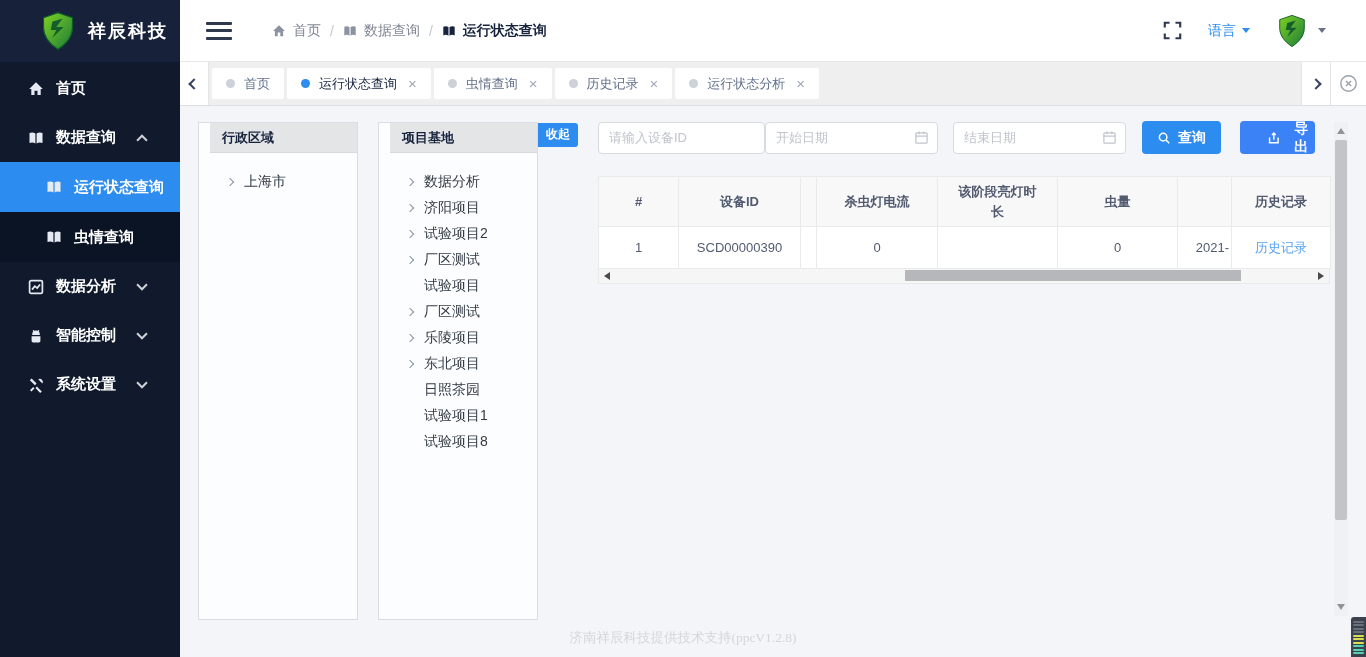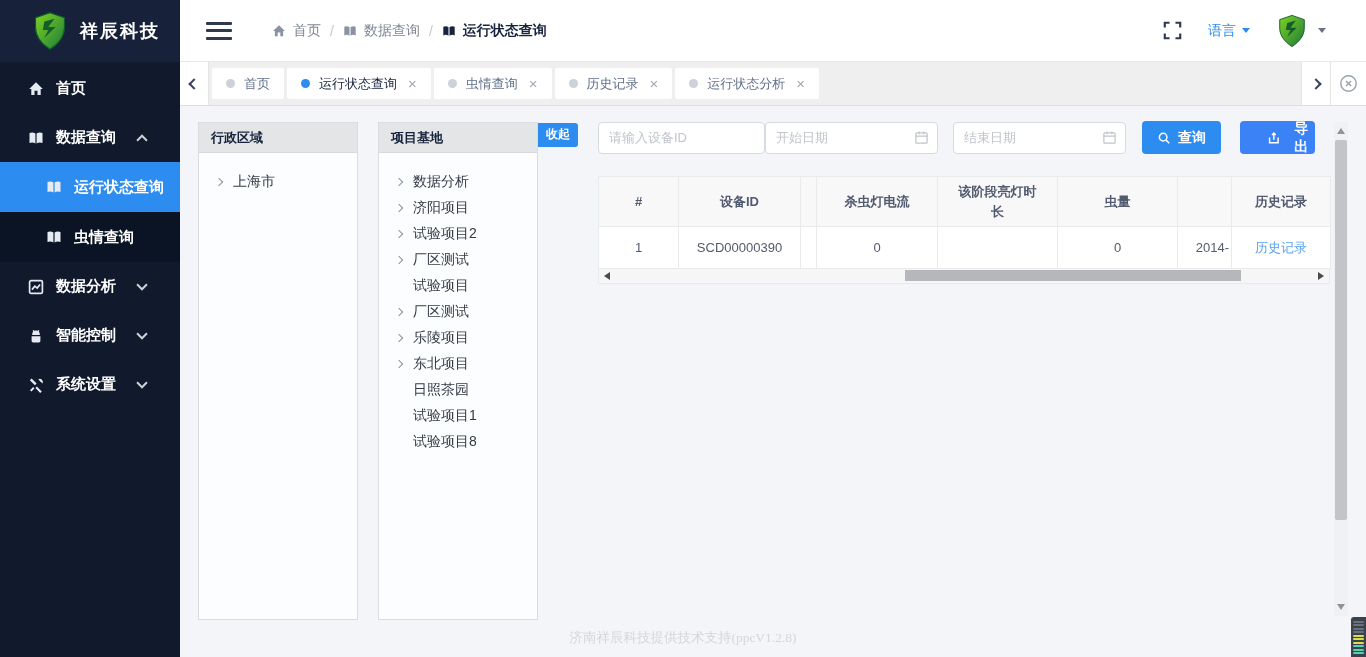--- a/index.html
+++ b/index.html
@@ -1,21 +1,21 @@
 <!DOCTYPE html>
 <html><head>
 <meta charset="utf-8">
 <style>
   * { box-sizing: border-box; margin: 0; padding: 0; }
   html,body { width:1366px; height:657px; overflow:hidden; }
   body { font-family:"Liberation Sans","DejaVu Sans",sans-serif; background:#f3f5f8; position:relative; }
 
   
   .sidebar { position:absolute; left:0; top:0; width:180px; height:657px; background:#101a2c; z-index:5; }
-  .logo-bar { height:62px; display:flex; align-items:center; padding-left:32px; background:#17223a; gap:12px; }
+  .logo-bar { height:62px; display:flex; align-items:center; padding-left:40px; background:#17223a; gap:12px; }
   .logo-bar .brand { color:#fff; font-size:18px; font-weight:bold; letter-spacing:2px; }
   .logo-shield { width:36px; height:40px; display:inline-flex; }
   .logo-shield svg { width:100%; height:100%; }
   .menu { padding-top:2px; }
   .menu-item { height:49px; display:flex; align-items:center; padding:0 18px 0 28px; color:#fff; font-size:15px; font-weight:bold; cursor:pointer; position:relative; }
   .menu-item .mi-icon { margin-right:12px; }
   .menu-item .chev { position:absolute; right:34px; }
   .submenu { background:#0a1424; }
   .submenu-item { height:50px; display:flex; align-items:center; padding-left:46px; color:#fff; font-size:15px; font-weight:bold; cursor:pointer; }
   .submenu-item .mi-icon { margin-right:12px; }
@@ -60,21 +60,21 @@
   .tab .dot { width:9px; height:9px; border-radius:50%; background:#cdd1d9; }
   .tab.active { color:#17233d; }
   .tab.active .dot { background:#2d8cf0; }
   .tab .tab-close { color:#9ea7b4; font-size:15px; line-height:1; margin-left:2px; cursor:pointer; }
   .close-all { width:36px; background:#fff; border-left:1px solid #e4e4e4; display:flex; align-items:center; justify-content:center; cursor:pointer; }
   .close-all svg { width:19px; height:19px; stroke:#9aa3ad; fill:none; }
 
   
   .content { position:absolute; left:180px; top:106px; width:1186px; height:551px; background:#f3f5f8; }
 
-  .panel { position:absolute; top:16px; width:160px; height:498px; background:#fcfdfe; border:1px solid #d9dde3; }
+  .panel { position:absolute; top:16px; width:160px; height:498px; background:#fcfdfe; border:1px solid #d9dde3;padding-left:11px; }
   .panel.region { left:18px; }
   .panel.project { left:198px; }
   .panel-header { height:30px; background:#e4e5e7; border-bottom:1px solid #d5d8dc; font-size:13px; font-weight:bold; color:#17233d; line-height:30px; padding-left:12px; }
   .tree { padding:16px 0 0 14px; }
   .tree-item { height:26px; display:flex; align-items:center; font-size:14px; color:#333a45; cursor:pointer; gap:8px; }
   .tchev-box { width:12px; display:inline-flex; justify-content:center; }
   .tchev { width:6px; height:6px; border-right:1.6px solid #8a93a2; border-bottom:1.6px solid #8a93a2; transform:rotate(-45deg); }
 
   .collapse-btn { position:absolute; left:358px; top:17px; background:#2d8cf0; color:#fff; font-size:12px; font-weight:bold; padding:3px 8px 4px; border:none; border-radius:0 3px 3px 0; cursor:pointer; }
 
@@ -449,21 +449,21 @@
           </tr>
         </thead>
       <tbody>
           <tr>
             <td class="c0">1</td>
             <td class="c1">SCD00000390</td>
             <td class="c2"></td>
             <td class="c3">0</td>
             <td class="c4"></td>
             <td class="c5">0</td>
-            <td class="c6">2014-</td>
+            <td class="c6">2021-</td>
             <td class="c7"><a href="#">历史记录</a></td>
           </tr>
         </tbody>
     </table>
     <div class="hscroll">
       <span class="h-arrow left"></span>
       <span class="h-thumb"></span>
       <span class="h-arrow right"></span>
     </div>
   </div>

